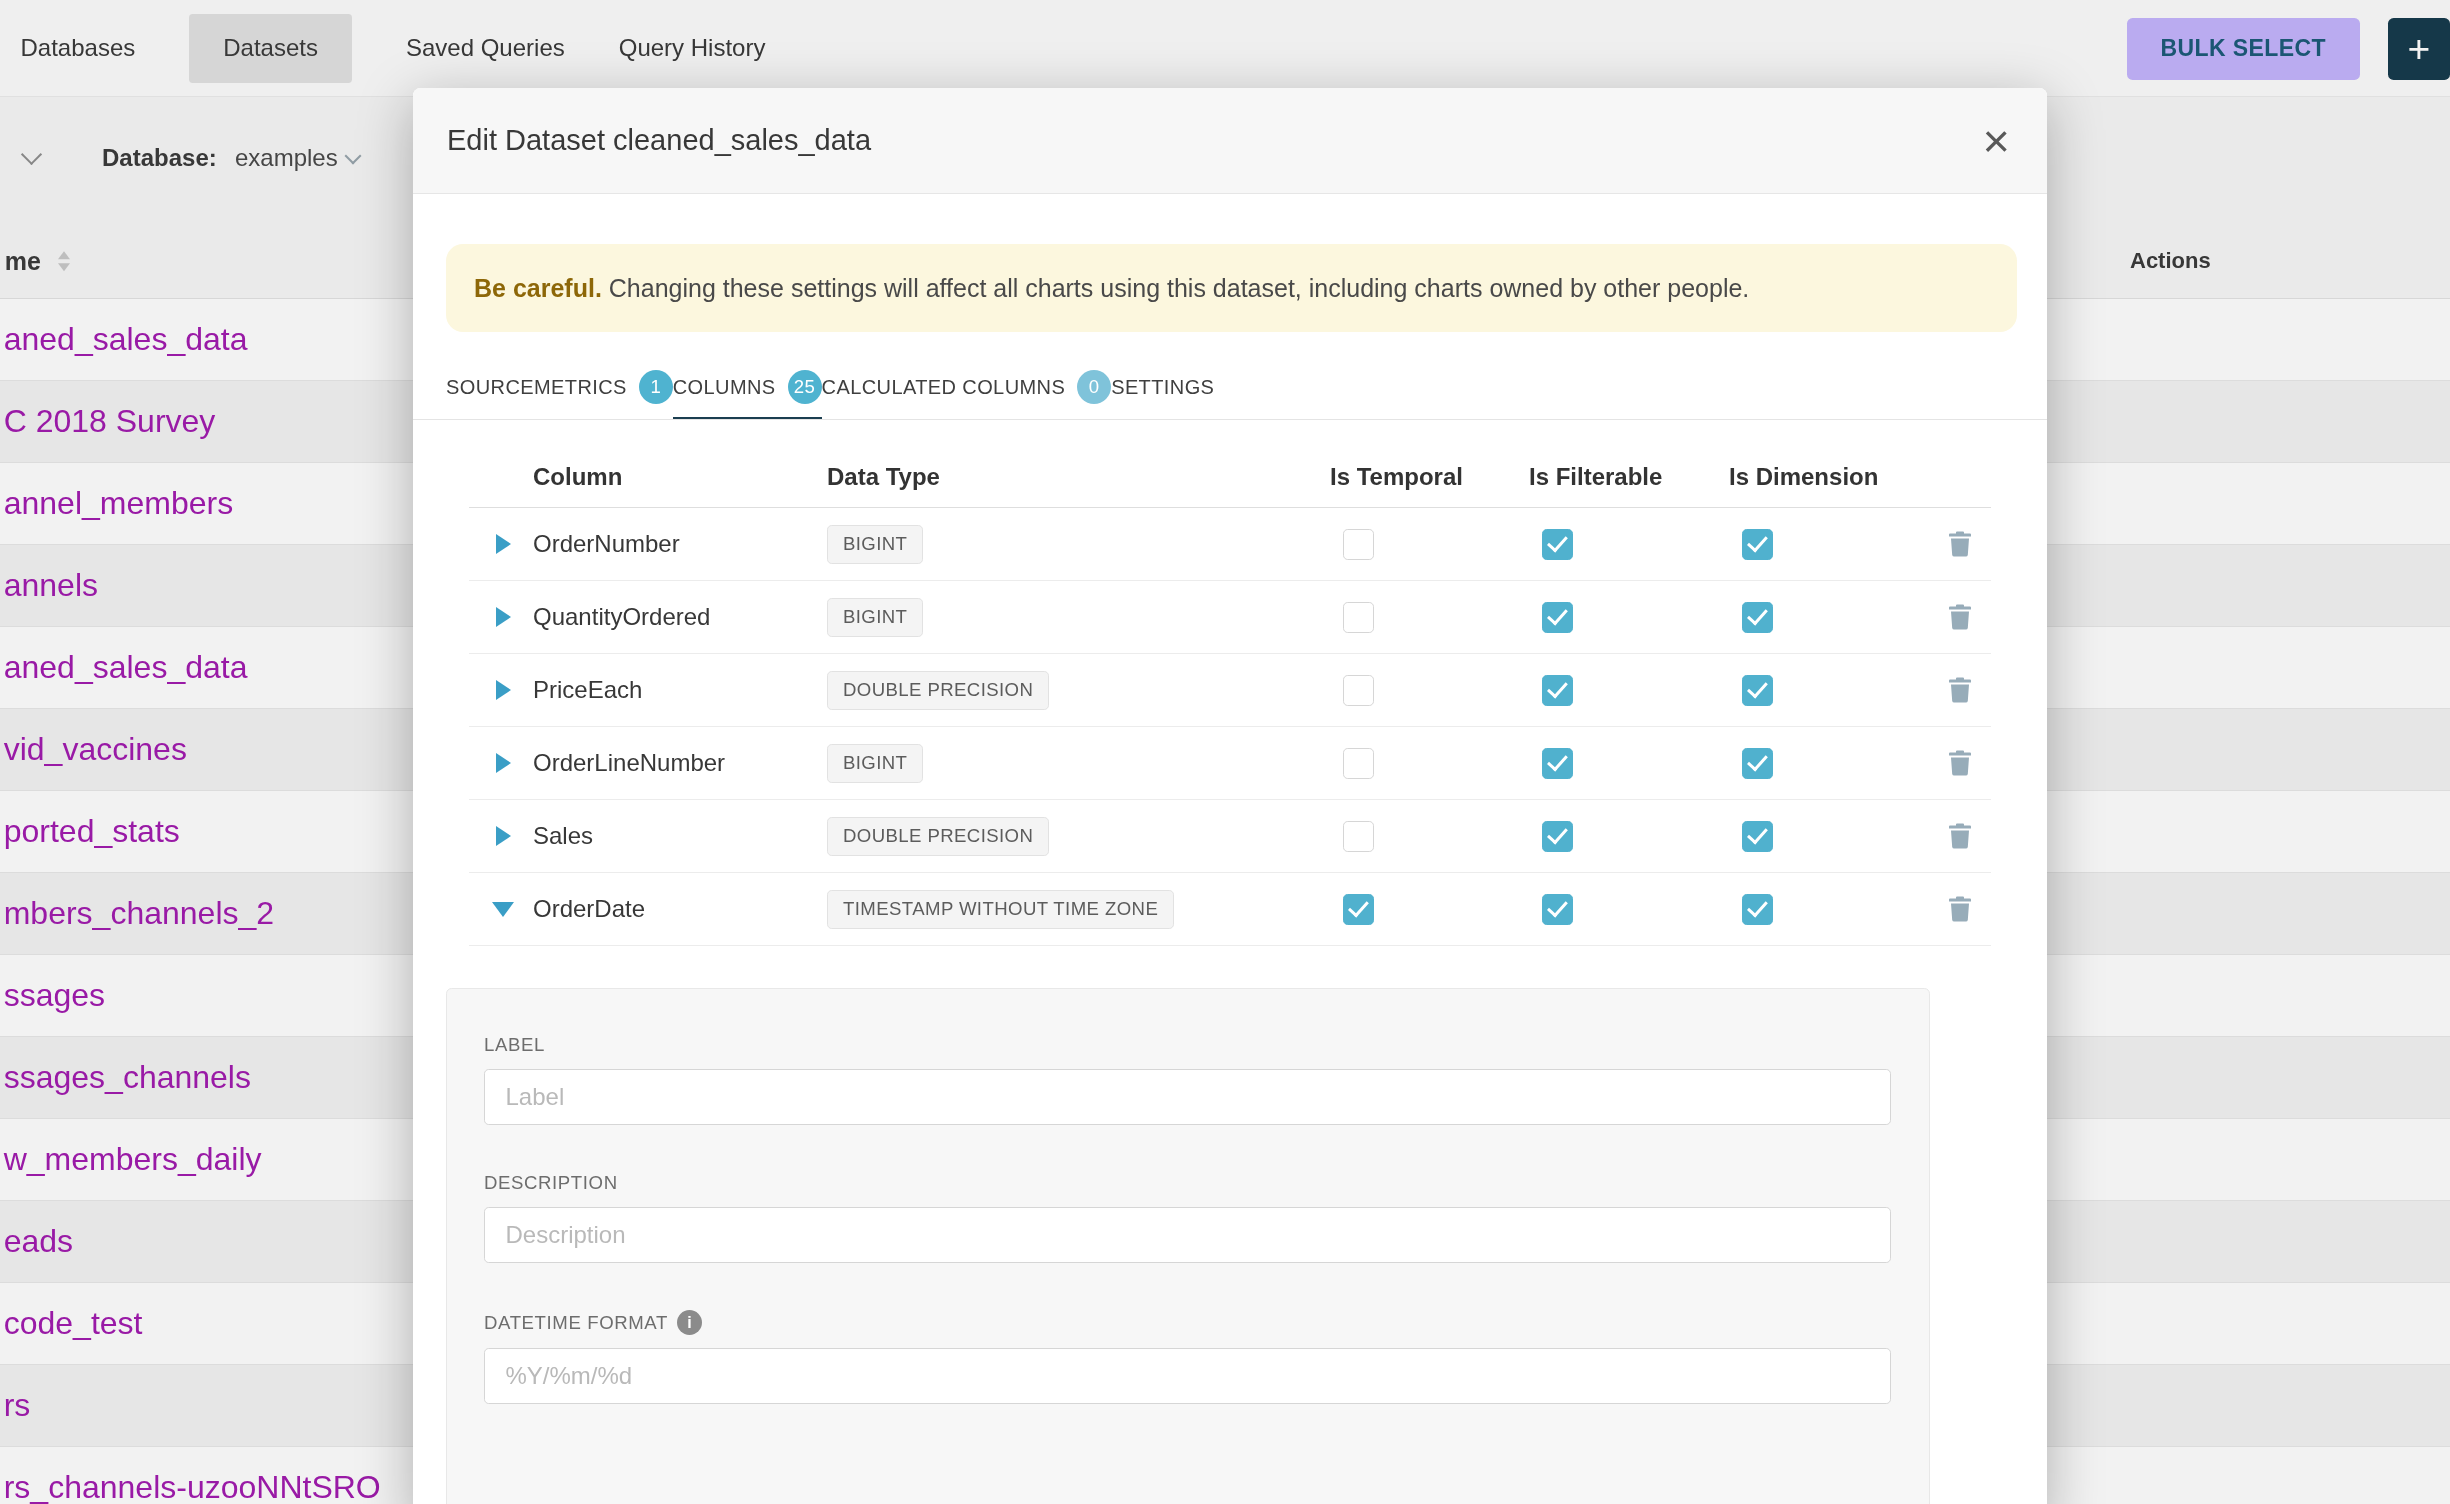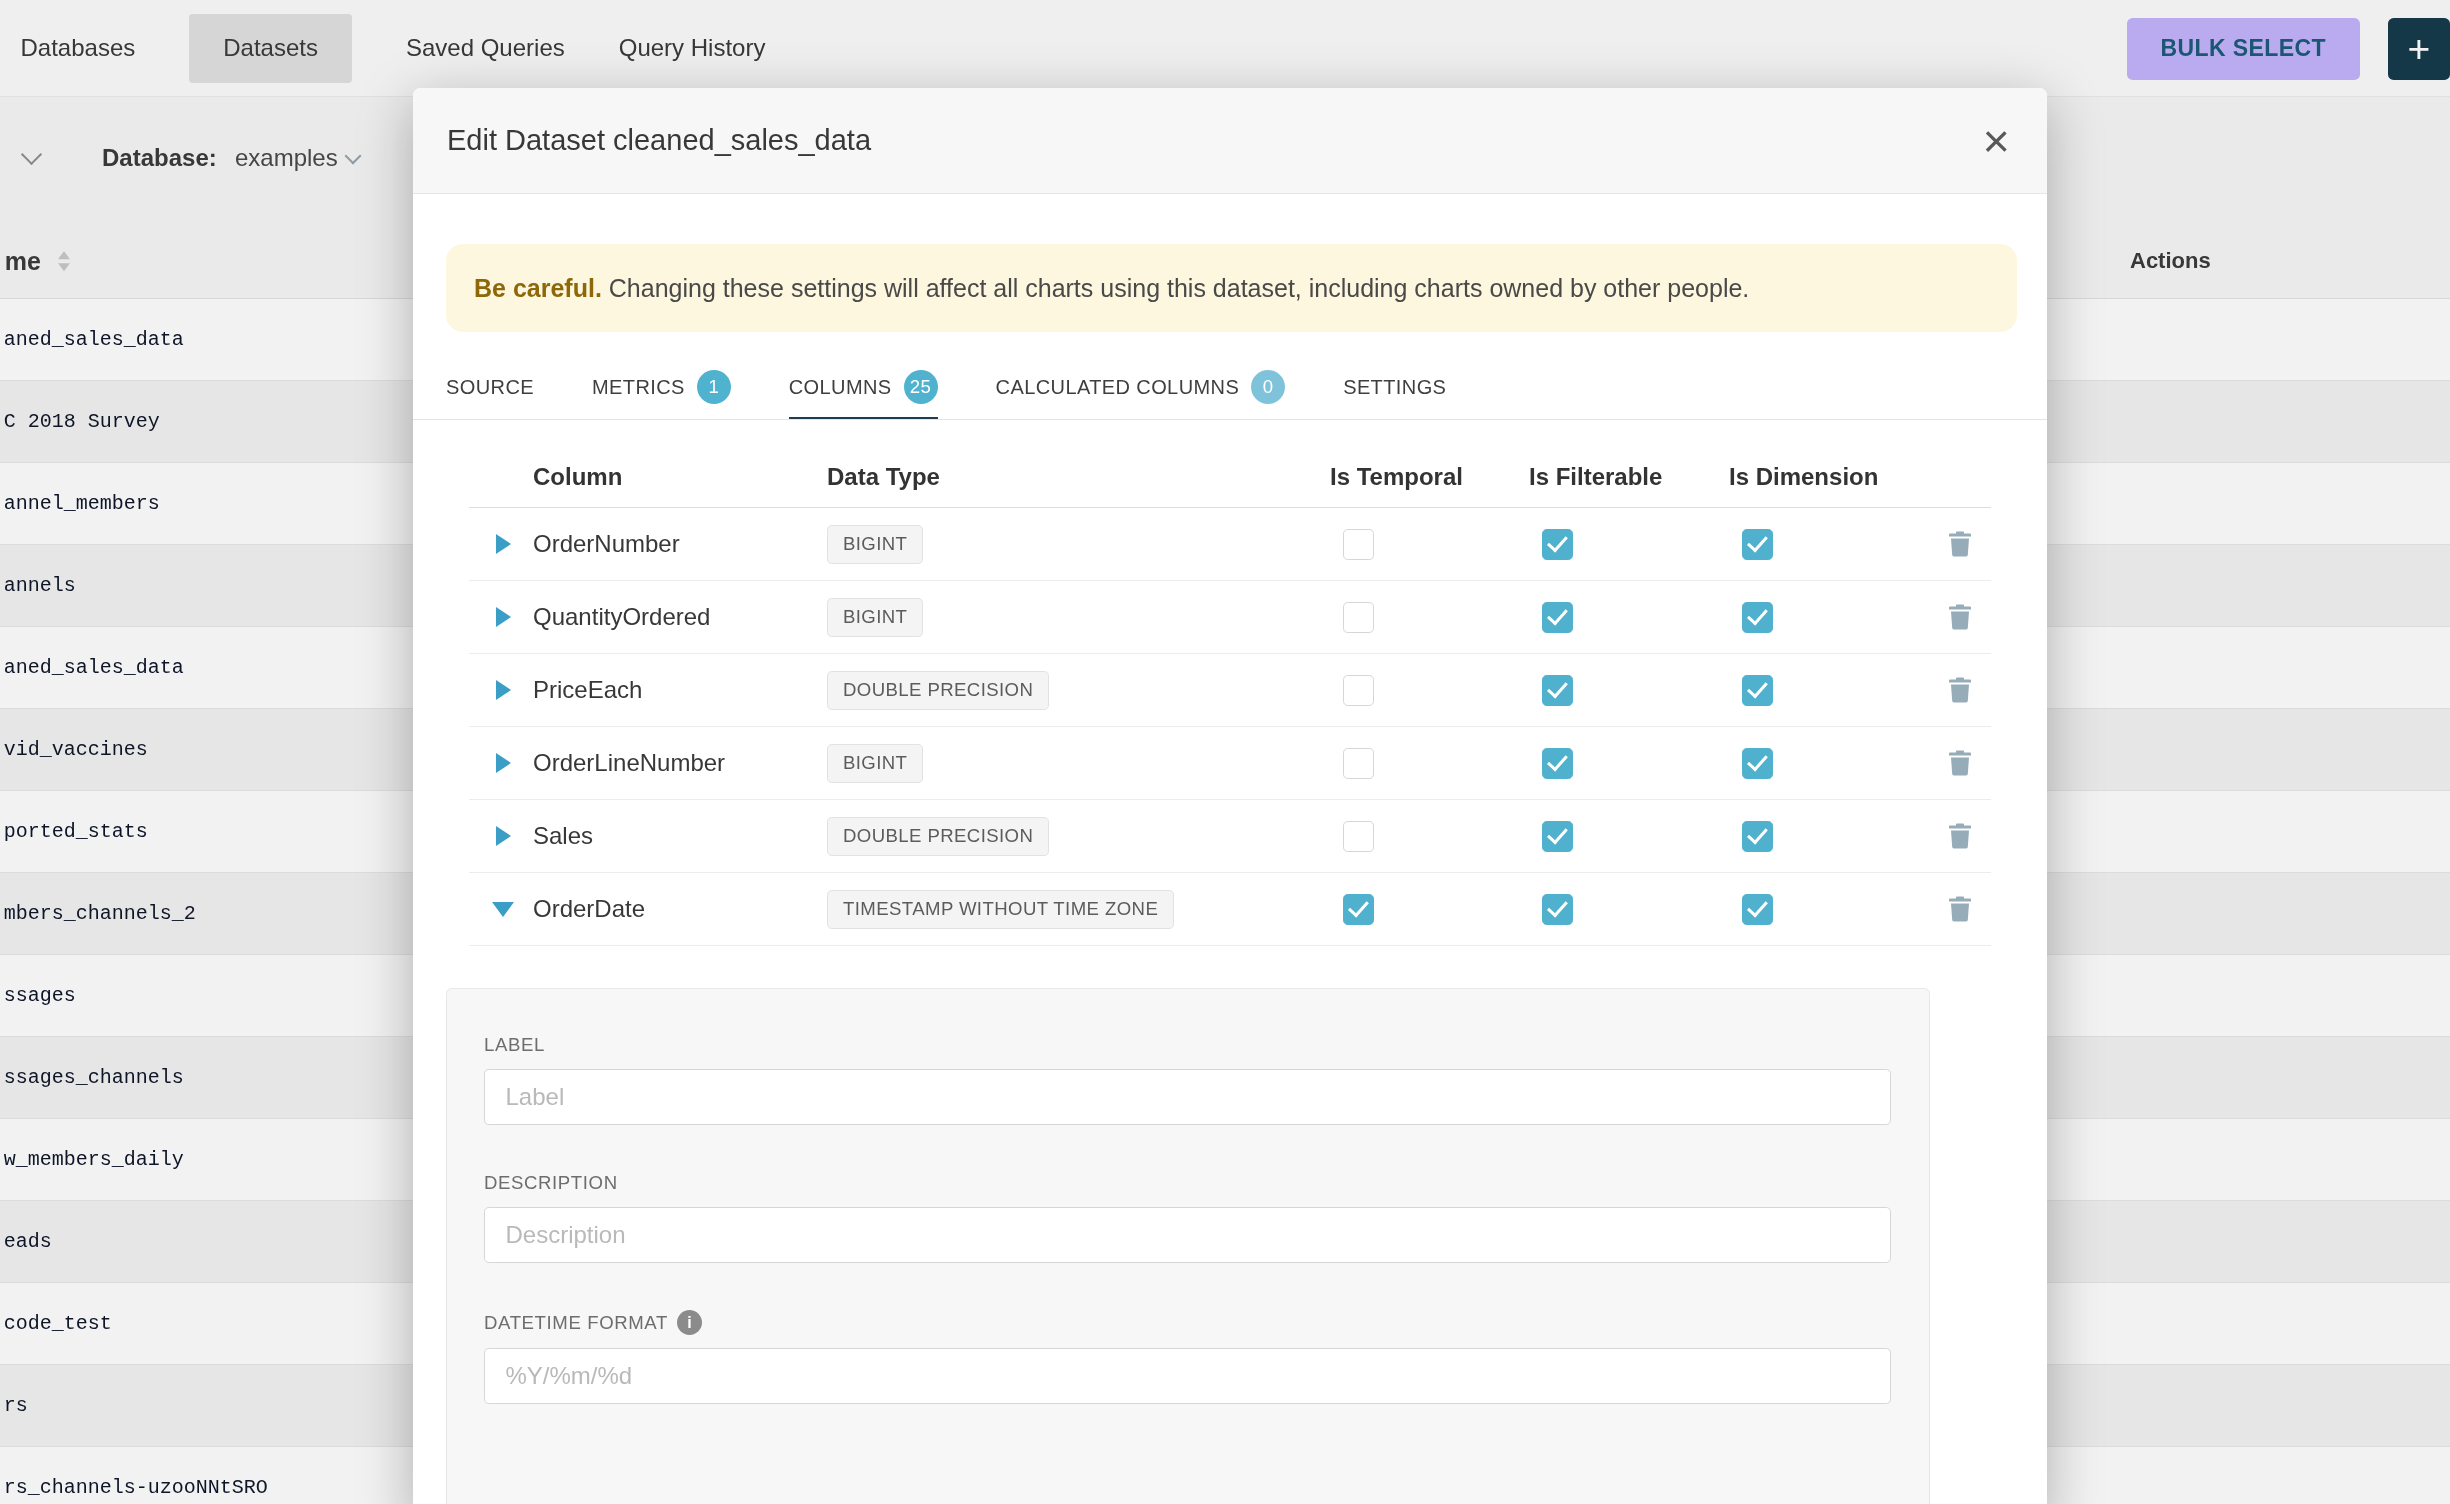--- a/index.html
+++ b/index.html
@@ -32,39 +32,39 @@
     flex-direction:column; gap:3.7px; z-index:1; cursor:pointer; }
   .sort-icon .up { width:0; height:0; border-left:6.5px solid transparent; border-right:6.5px solid transparent;
     border-bottom:8.4px solid #c9c9c9; }
   .sort-icon .down { width:0; height:0; border-left:6.5px solid transparent; border-right:6.5px solid transparent;
     border-top:8.4px solid #c9c9c9; }
   .actions-header { position:absolute; left:2130px; top:261px; transform:translateY(-50%); font-weight:700;
     font-size:22px; color:#3b3b3b; z-index:1; }
   .bg-rows { position:absolute; left:0; top:298px; width:2450px; border-top:0.9px solid #e3e3e3; z-index:1; }
   .bg-row { height:82px; border-bottom:0.9px solid #e8e8e8; display:flex; align-items:center; background:#fff; }
   .bg-row:nth-child(even) { background:#f3f3f3; }
-  .bg-link { color:#0f172a; font-size:20px; padding-left:3.7px; cursor:pointer; white-space:nowrap;font-family:Liberation Mono, monospace; }
+  .bg-link { color:#a21caf; font-size:32px; padding-left:3.7px; cursor:pointer; white-space:nowrap; }
 
   
   .mask { position:absolute; inset:0; background:rgba(0,0,0,0.05); z-index:5; }
 
   
   .modal { position:absolute; left:413px; top:88px; width:1634px; height:1436px; background:#fff;
     border-radius:7.5px; box-shadow:0 13px 56px rgba(0,0,0,0.28); z-index:10; overflow:hidden; }
   .m-head { height:106px; background:#f7f7f7; border-bottom:0.9px solid #e6e6e6; display:flex;
     align-items:center; justify-content:space-between; padding:0 37px 0 34px; }
   .m-title { font-size:29px; color:#383838; }
   .m-title .tname { font-weight:400; }
   .m-close { font-size:47px; color:#595959; line-height:1; font-weight:300; cursor:pointer; }
 
   .banner { margin:50px 30px 0 33px; height:88px; background:#fcf7de; border-radius:17px; display:flex;
     align-items:center; padding:0 28px; font-size:25px; color:#494949; }
   .banner b { color:#8d6708; font-weight:700; }
 
-  .tabs { margin-top:25px; padding:0 33px; display:flex; gap:58px; border-bottom:0.9px solid #e4e4e4;
+  .tabs { margin-top:25px; padding:0 33px; display:flex; border-bottom:0.9px solid #e4e4e4;
     height:63px; }
   .tab { display:flex; align-items:center; gap:12px; font-size:20px; letter-spacing:0.4px; color:#3f3f3f;
     cursor:pointer; height:100%; border-bottom:2.8px solid transparent; white-space:nowrap; }
   .tab.checked { border-bottom-color:#1b3e50; }
   .badge { min-width:34px; height:34px; border-radius:50%; background:#4fb3d0; color:#fff; font-size:18.6px;
     display:flex; align-items:center; justify-content:center; padding:0 5.6px; }
   .badge.muted { background:#7fc3da; }
 
   .mtable { margin:0 56px; }
   .mhead, .mrow { display:grid; grid-template-columns:41px 294px 503px 199px 200px 200px 62px;

